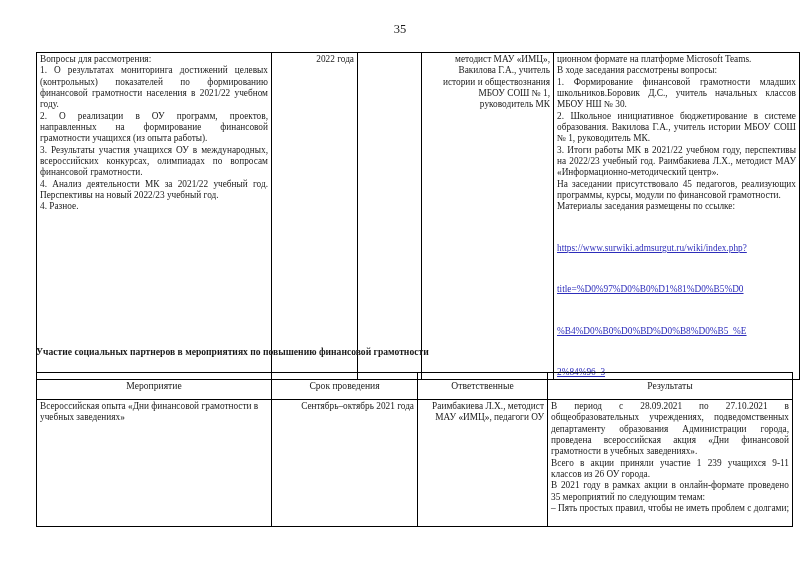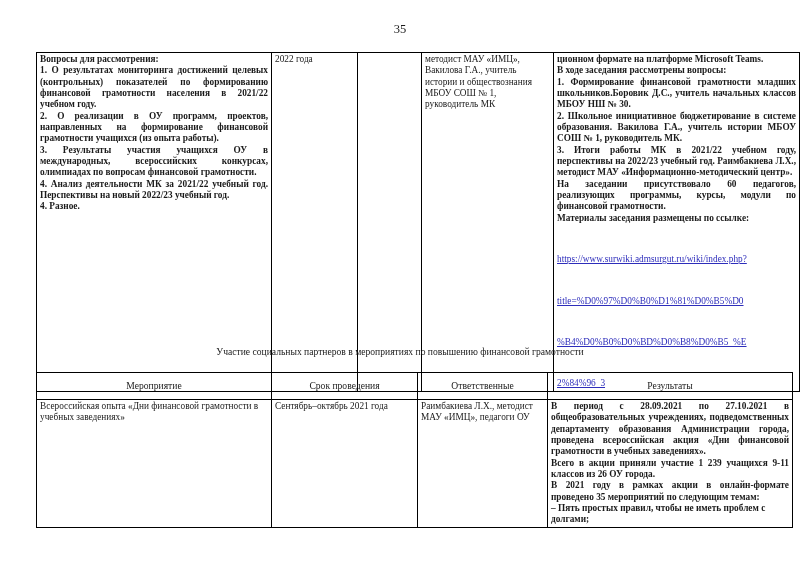--- a/index.html
+++ b/index.html
@@ -51,35 +51,35 @@
     width: 728px;
   }
   #table-agenda td { height: 274px; }
   .col-a { width: 228px; }
   .col-b { width: 79px; }
   .col-c { width: 57px; }
   .col-d { width: 125px; }
   .col-e { width: 239px; }
 
   .just { text-align: justify; text-justify: inter-word; }
-  .center { text-align: left; }
-  .just p, .center p { margin: 0; font-weight: bold; }
+  .center { text-align: right; }
+  .just p, .center p { margin: 0; }
   .just p { text-align: justify; }
   .just p:last-child { text-align: left; }
   .lastline-left { text-align: right; }
 
   
   .section-heading {
     position: absolute;
     left: 36px;
     top: 346px;
     width: 728px;
-    text-align: center;
+    text-align: left;
     font-size: 9.6px;
-    font-weight: normal;
+    font-weight: bold;
     line-height: 12px;
   }
 
   
   #table-partners {
     left: 36px;
     top: 372px;
     width: 728px;
   }
   #table-partners th {
@@ -125,21 +125,21 @@
       </td>
       <td class="col-b center">2022 года</td>
       <td class="col-c center"></td>
       <td class="col-d center">методист МАУ «ИМЦ», Вакилова Г.А., учитель истории и обществознания МБОУ СОШ № 1, руководитель МК</td>
       <td class="col-e just">
         <p>ционном формате на платформе Microsoft Teams.</p>
         <p class="lastline-left">В ходе заседания рассмотрены вопросы:</p>
         <p>1. Формирование финансовой грамотности младших школьников.Боровик Д.С., учитель начальных классов МБОУ НШ № 30.</p>
         <p>2. Школьное инициативное бюджетирование в системе образования. Вакилова Г.А., учитель истории МБОУ СОШ № 1, руководитель МК.</p>
         <p>3. Итоги работы МК в 2021/22 учебном году, перспективы на 2022/23 учебный год. Раимбакиева Л.Х., методист МАУ «Информационно-методический центр».</p>
-        <p>На заседании присутствовало 60 педагогов, реализующих программы, курсы, модули по финансовой грамотности.</p>
+        <p>На заседании присутствовало 45 педагогов, реализующих программы, курсы, модули по финансовой грамотности.</p>
         <p class="lastline-left">Материалы заседания размещены по ссылке:</p>
         <span class="link linkblock">https://www.surwiki.admsurgut.ru/wiki/index.php?</span>
         <span class="link linkblock">title=%D0%97%D0%B0%D1%81%D0%B5%D0</span>
         <span class="link linkblock">%B4%D0%B0%D0%BD%D0%B8%D0%B5_%E</span>
         <span class="link linkblock">2%84%96_3</span>
       </td>
     </tr>
   </tbody>
     </table>
 

